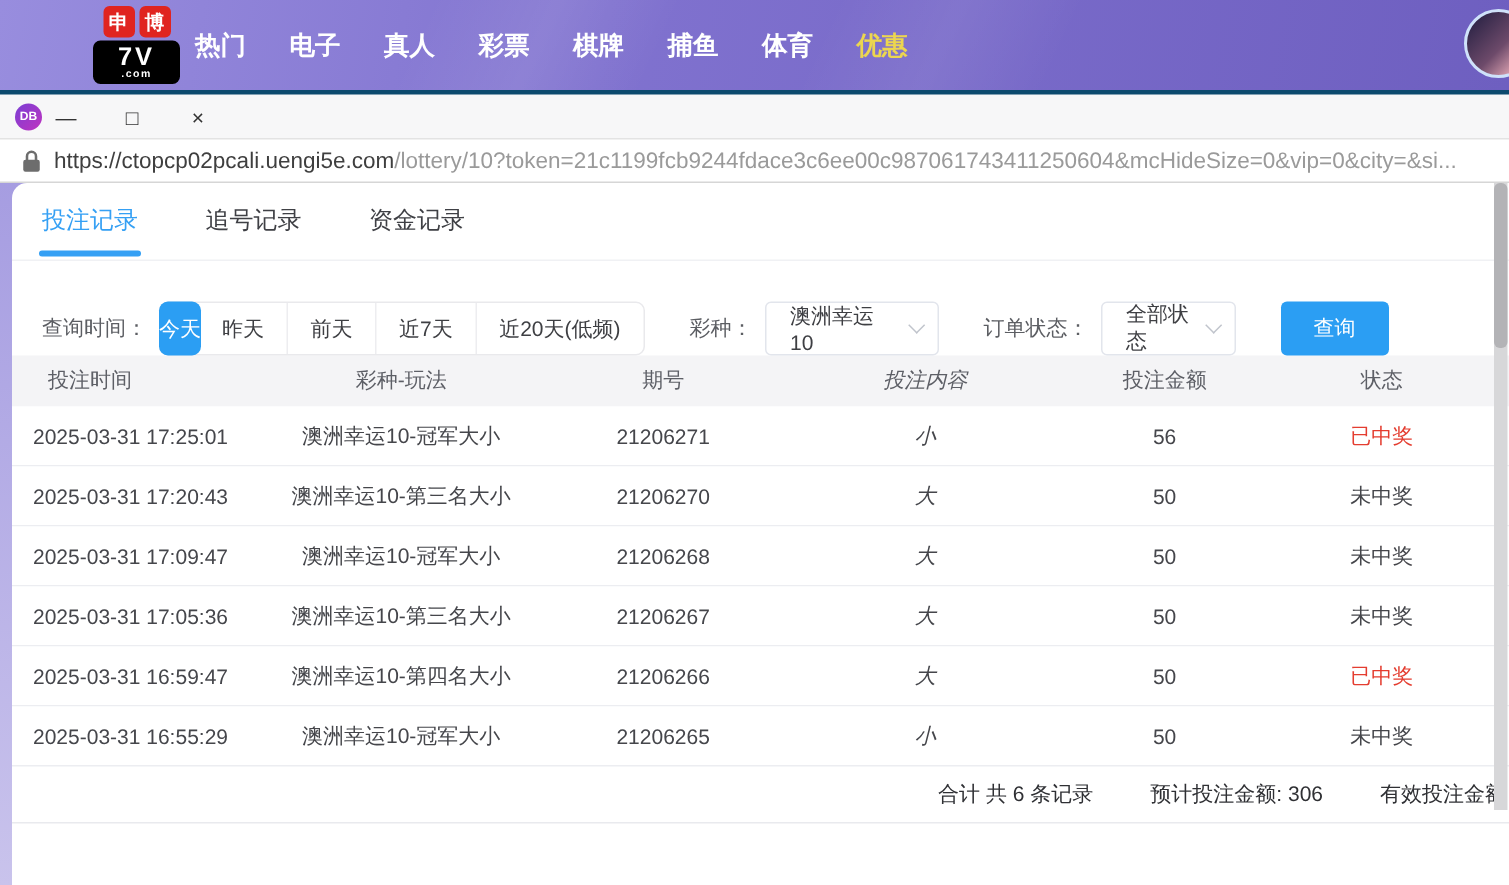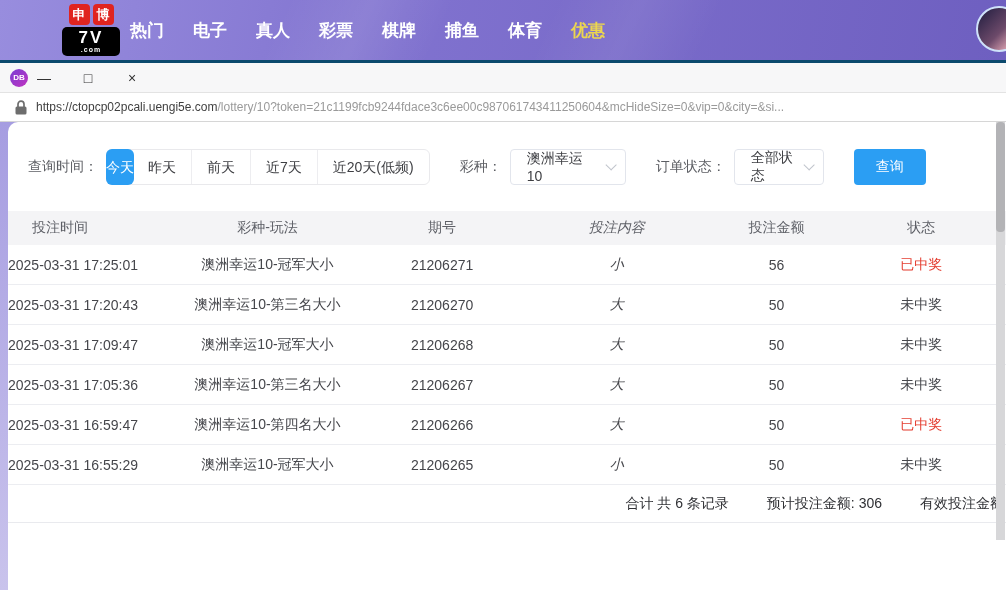--- a/index.html
+++ b/index.html
@@ -33,21 +33,21 @@
     background:linear-gradient(135deg,#7a3fd4,#c032c0); color:#fff; font-size:8px; font-weight:bold;
     display:flex; align-items:center; justify-content:center; margin-right:7px; }
   .window-title { font-size:13px; color:#3c3c3c; flex:1; }
   .win-controls { display:flex; gap:26px; margin-right:8px; color:#333; }
   .win-btn { font-size:14px; width:18px; text-align:center; cursor:pointer; line-height:1; }
 
   
   .urlbar { height:30px; background:#fff; border-top:1px solid #e3e3e3; border-bottom:1px solid #d6d6d6;
     display:flex; align-items:center; padding:0 8px; cursor:text; }
   .lock { margin:0 9px 0 7px; display:flex; }
-  .url-text { font-size:12px; white-space:nowrap; overflow:hidden; }
+  .url-text { font-size:15px; white-space:nowrap; overflow:hidden; }
   .url-host { color:#3f3f3f; }
   .url-path { color:#9a9a9a; }
 
   
   .content { position:relative; height:468px; background:linear-gradient(180deg,#a69de1,#c9c3ec); }
   .card { position:absolute; left:8px; right:0; top:0; bottom:0; background:#fff;
     border-top-left-radius:10px; overflow:hidden; }
 
   .tabs { height:52px; display:flex; align-items:center; padding-left:20px; gap:45px;
     border-bottom:1px solid #f0f1f4; }
@@ -69,26 +69,26 @@
   .select { margin-left:8px; border:1px solid #e2e5ec; border-radius:4px; height:36px;
     display:flex; align-items:center; justify-content:space-between; padding:0 12px 0 16px;
     color:#3e3f43; cursor:pointer; background:#fff; }
   .select.lottery { width:116px; }
   .select.status { width:90px; }
   .chev { width:8px; height:8px; border-right:1.5px solid #c0c4cc; border-bottom:1.5px solid #c0c4cc;
     transform:rotate(45deg) translateY(-3px); margin-left:8px; flex:0 0 8px; }
   .query-btn { margin-left:30px; width:72px; height:36px; background:#2b9ef3; color:#fff;
     border:none; border-radius:4px; font-size:14px; cursor:pointer; }
 
-  .table { margin-top:26px; }
+  .table { }
   .thead { height:34px; background:#f4f4f6; display:flex; align-items:center;
     font-size:14px; color:#5d5f66; }
   .trow { height:40px; display:flex; align-items:center; font-size:14px; color:#45464b;
     border-bottom:1px solid #ecedf1; background:#fff; }
-  .c1 { width:16%; }
+  .c1 { width:16%; padding-left:14px; }
   .thead .c1 { padding-left:24px; }
   .c2 { width:20%; text-align:center; }
   .c3 { width:15%; text-align:center; }
   .c4 { width:20%; text-align:center;font-style:italic; }
   .c5 { width:12%; text-align:center; }
   .c6 { width:17%; text-align:center; }
   .won { color:#e43d30; }
 
   .tfoot { height:38px; display:flex; align-items:center; justify-content:flex-end; gap:38px;
     font-size:14px; color:#2f3034; border-bottom:1px solid #e9eaee; padding-right:2px;
@@ -141,20 +141,25 @@
         <rect x="0.5" y="6.5" width="11" height="8" rx="1.5" fill="#6d6d6d"></rect>
         <path d="M3 7V4.2a3 3 0 0 1 6 0V7" stroke="#6d6d6d" stroke-width="1.7" fill="none"></path>
       </svg>
     </span>
     <span class="url-text"><span class="url-host">https://ctopcp02pcali.uengi5e.com</span><span class="url-path">/lottery/10?token=21c1199fcb9244fdace3c6ee00c987061743411250604&amp;mcHideSize=0&amp;vip=0&amp;city=&amp;si...</span></span>
   </div>
 
   <div class="content">
     <div class="card">
 
+      <div class="tabs">
+        <div class="tab active">投注记录</div>
+        <div class="tab">追号记录</div>
+        <div class="tab">资金记录</div>
+      </div>
 
       <div class="filters">
         <span class="filter-label first">查询时间：</span>
         <div class="seg">
           <div class="seg-item active">今天</div>
           <div class="seg-item">昨天</div>
           <div class="seg-item">前天</div>
           <div class="seg-item">近7天</div>
           <div class="seg-item">近20天(低频)</div>
         </div>

